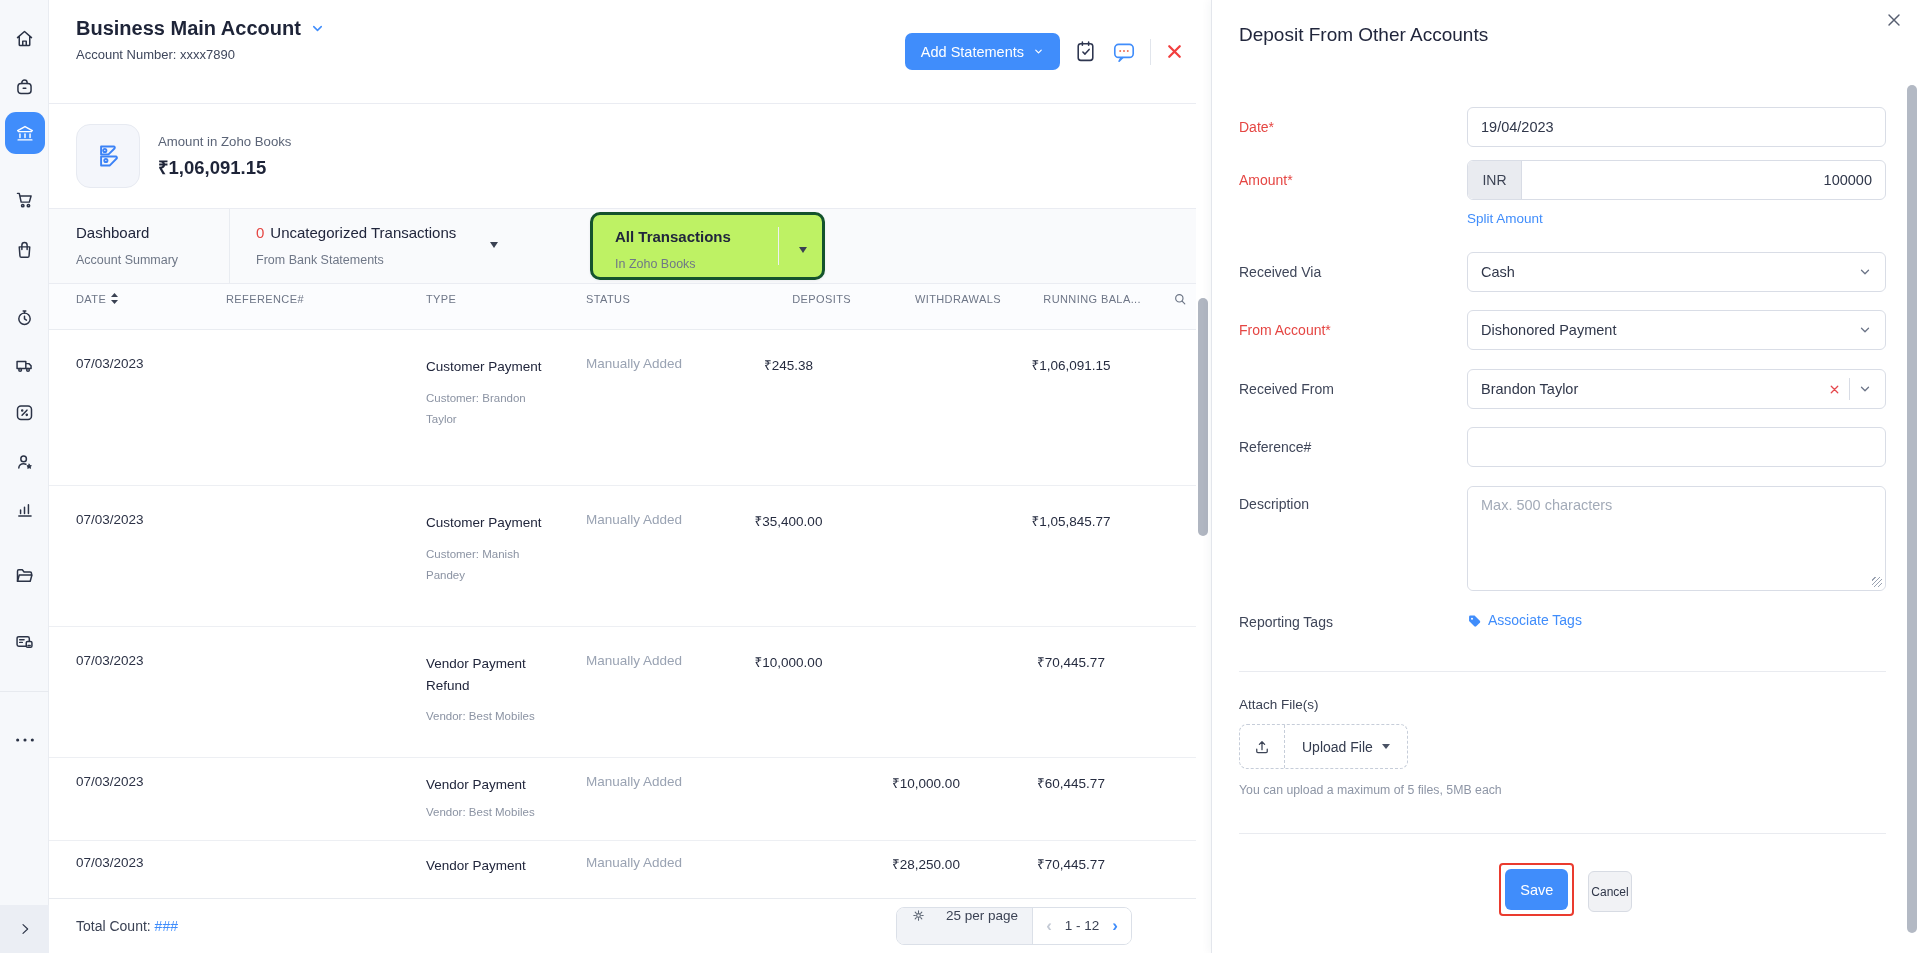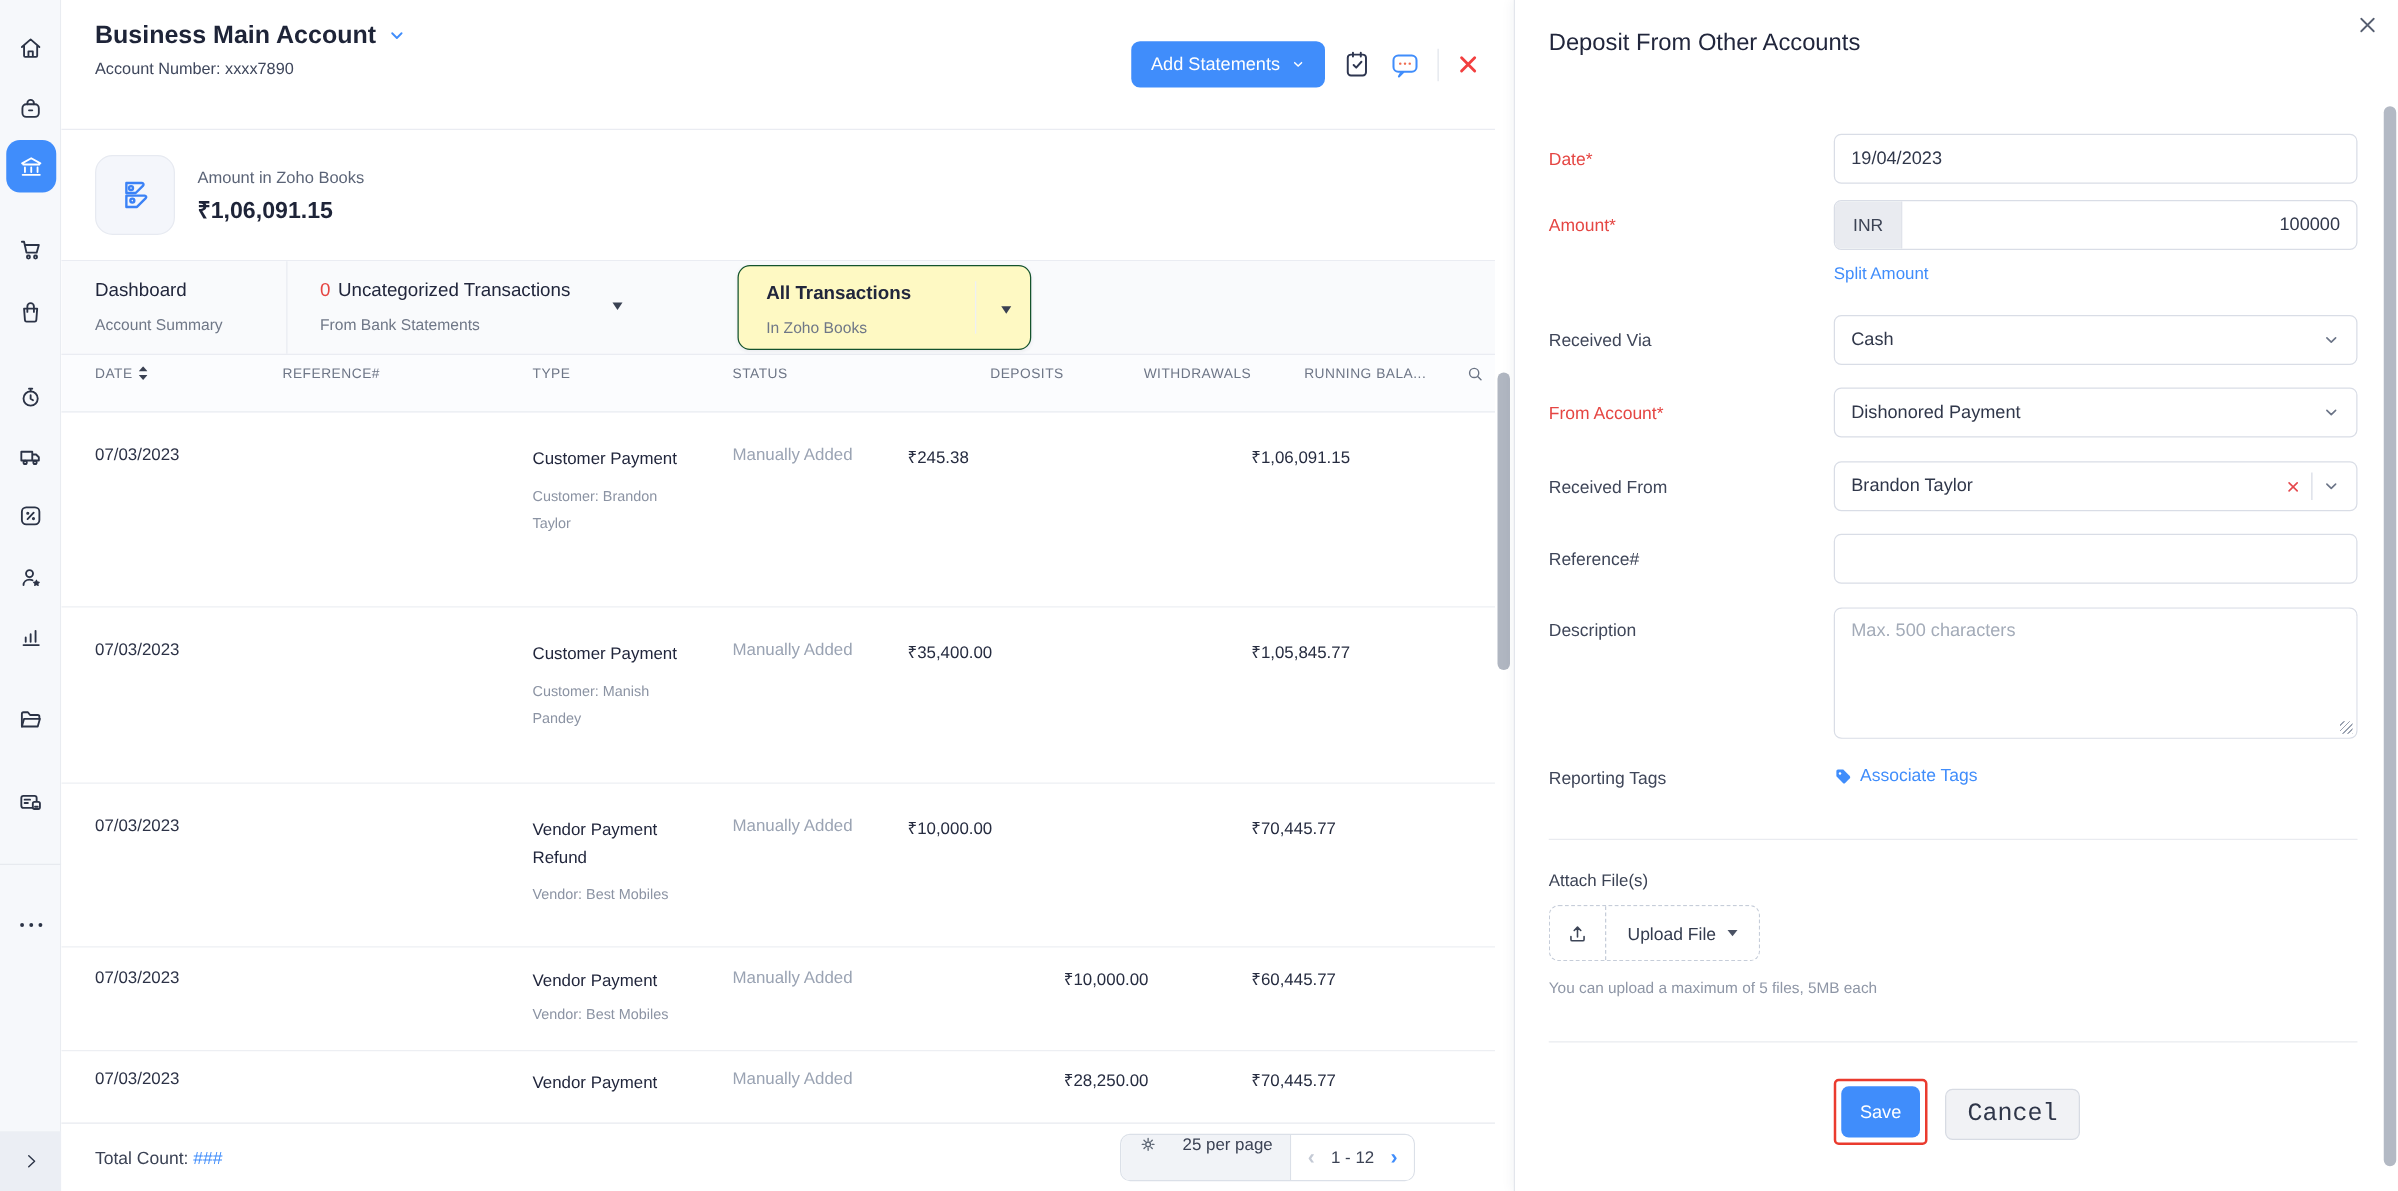--- a/index.html
+++ b/index.html
@@ -36,31 +36,31 @@
 
   .tabs{height:75px;background:#f9fafc;border-bottom:1px solid #eaecf2;display:flex}
   .tab{cursor:pointer}
   .tab-title{font-size:15px;color:#21263c}
   .tab-sub{margin-top:12px;font-size:12.5px;color:#6f7787}
   .tab1{width:181px;border-right:1px solid #e9ecf1;padding:15px 0 0 27px}
   .tab2{width:330px;padding:15px 0 0 26px;display:flex}
   .tab2 .count{color:#e54643;margin-right:6px}
   .caret{width:0;height:0;border-left:4.5px solid transparent;border-right:4.5px solid transparent;border-top:6px solid #3a4152}
   .tab2 .caret{margin:18px 0 0 34px}
-  .tab3{position:relative;margin:3px 0 3px 30px;width:235px;background:#fef9c3;border:1px solid #14532d;border-radius:10px;
+  .tab3{position:relative;margin:3px 0 3px 30px;width:235px;background:#bef264;border:3px solid #14532d;border-radius:10px;
         box-shadow:0 1px 3px rgba(30,40,70,.06);padding:13px 0 0 22px}
   .tab3 .tab-title{font-weight:700}
   .tab3 .tcar{position:absolute;right:15px;top:32px}
   .tab3 .tdiv{position:absolute;right:43px;top:12px;bottom:12px;width:1px;background:#eef0f4}
 
   .grid{display:grid;grid-template-columns:150px 200px 160px 140px 125px 150px 140px 1fr;padding:0 8px 16px 27px}
   .thead{height:46px;align-items:center;background:#fbfcfe;border-bottom:1px solid #e9ecf1;
          font-size:11px;color:#6e7687;letter-spacing:.4px;font-weight:500}
   .th{display:flex;align-items:center;gap:5px}
-  .th.num,.td.num{justify-content:flex-end;text-align:left}
+  .th.num,.td.num{justify-content:flex-end;text-align:center}
   .tbody{height:568px;overflow:hidden}
   .trow{border-bottom:1px solid #edeff3;font-size:13.5px;cursor:pointer}
   .td.date{color:#2c3246}
   .td.type .t{width:118px;line-height:1.6;color:#21263c}
   .td.type .sub{width:132px;margin-top:10px;line-height:1.85;font-size:11.5px;color:#8b93a3}
   .td.status{color:#9aa3b3}
   .td.num{color:#262c40}
 
   .main-footer{height:54px;border-top:1px solid #e7eaef;display:flex;align-items:center;justify-content:space-between;
                padding:0 64px 0 27px;font-size:14px;color:#3b4254}
@@ -107,22 +107,22 @@
   .upload-btn{position:absolute;left:27px;display:flex;height:45px;border:1px dashed #c6cdd9;border-radius:8px;
               background:#fff;cursor:pointer;align-items:stretch;padding:0;font-family:inherit}
   .up-ic{width:45px;display:flex;align-items:center;justify-content:center;border-right:1px dashed #c6cdd9}
   .up-tx{display:flex;align-items:center;gap:9px;padding:0 17px;font-size:14px;color:#333b4e}
   .up-tx .caret{border-top-color:#4a5264;border-left-width:4px;border-right-width:4px;border-top-width:5px}
   .helper{position:absolute;left:27px;font-size:12.3px;color:#8e96a6}
   .btn-row{position:absolute;left:0;top:863px;width:707px;display:flex;justify-content:center;align-items:flex-start;gap:14px}
   .save-outline{border:2px solid #ea3b2e;border-radius:4px;padding:4px}
   .btn-save{height:41px;padding:0 15px;background:#408dfb;color:#fff;border:none;border-radius:6px;font-size:14.5px;
             font-family:inherit;cursor:pointer}
-  .btn-cancel{height:41px;margin-top:8px;padding:0 17px;background:#f1f2f5;color:#2f3649;border:1px solid #d7dbe3;
-              border-radius:6px;font-size:20px;font-family:Liberation Mono, monospace;cursor:pointer}
+  .btn-cancel{height:41px;margin-top:8px;padding:0 2px;background:#f1f2f5;color:#2f3649;border:1px solid #d7dbe3;
+              border-radius:6px;font-size:12px;font-family:Liberation Sans, sans-serif;cursor:pointer}
   .pscroll{position:absolute;right:1px;top:85px;width:10px;height:848px;background:#b3b9c4;border-radius:5px;cursor:pointer}
 </style>
 </head>
 <body>
 
 <div class="app">
 
   <aside class="sidebar">
     <div class="sicon" style="top:28px">
       <svg class="sic" width="21" height="21" viewBox="0 0 24 24">

